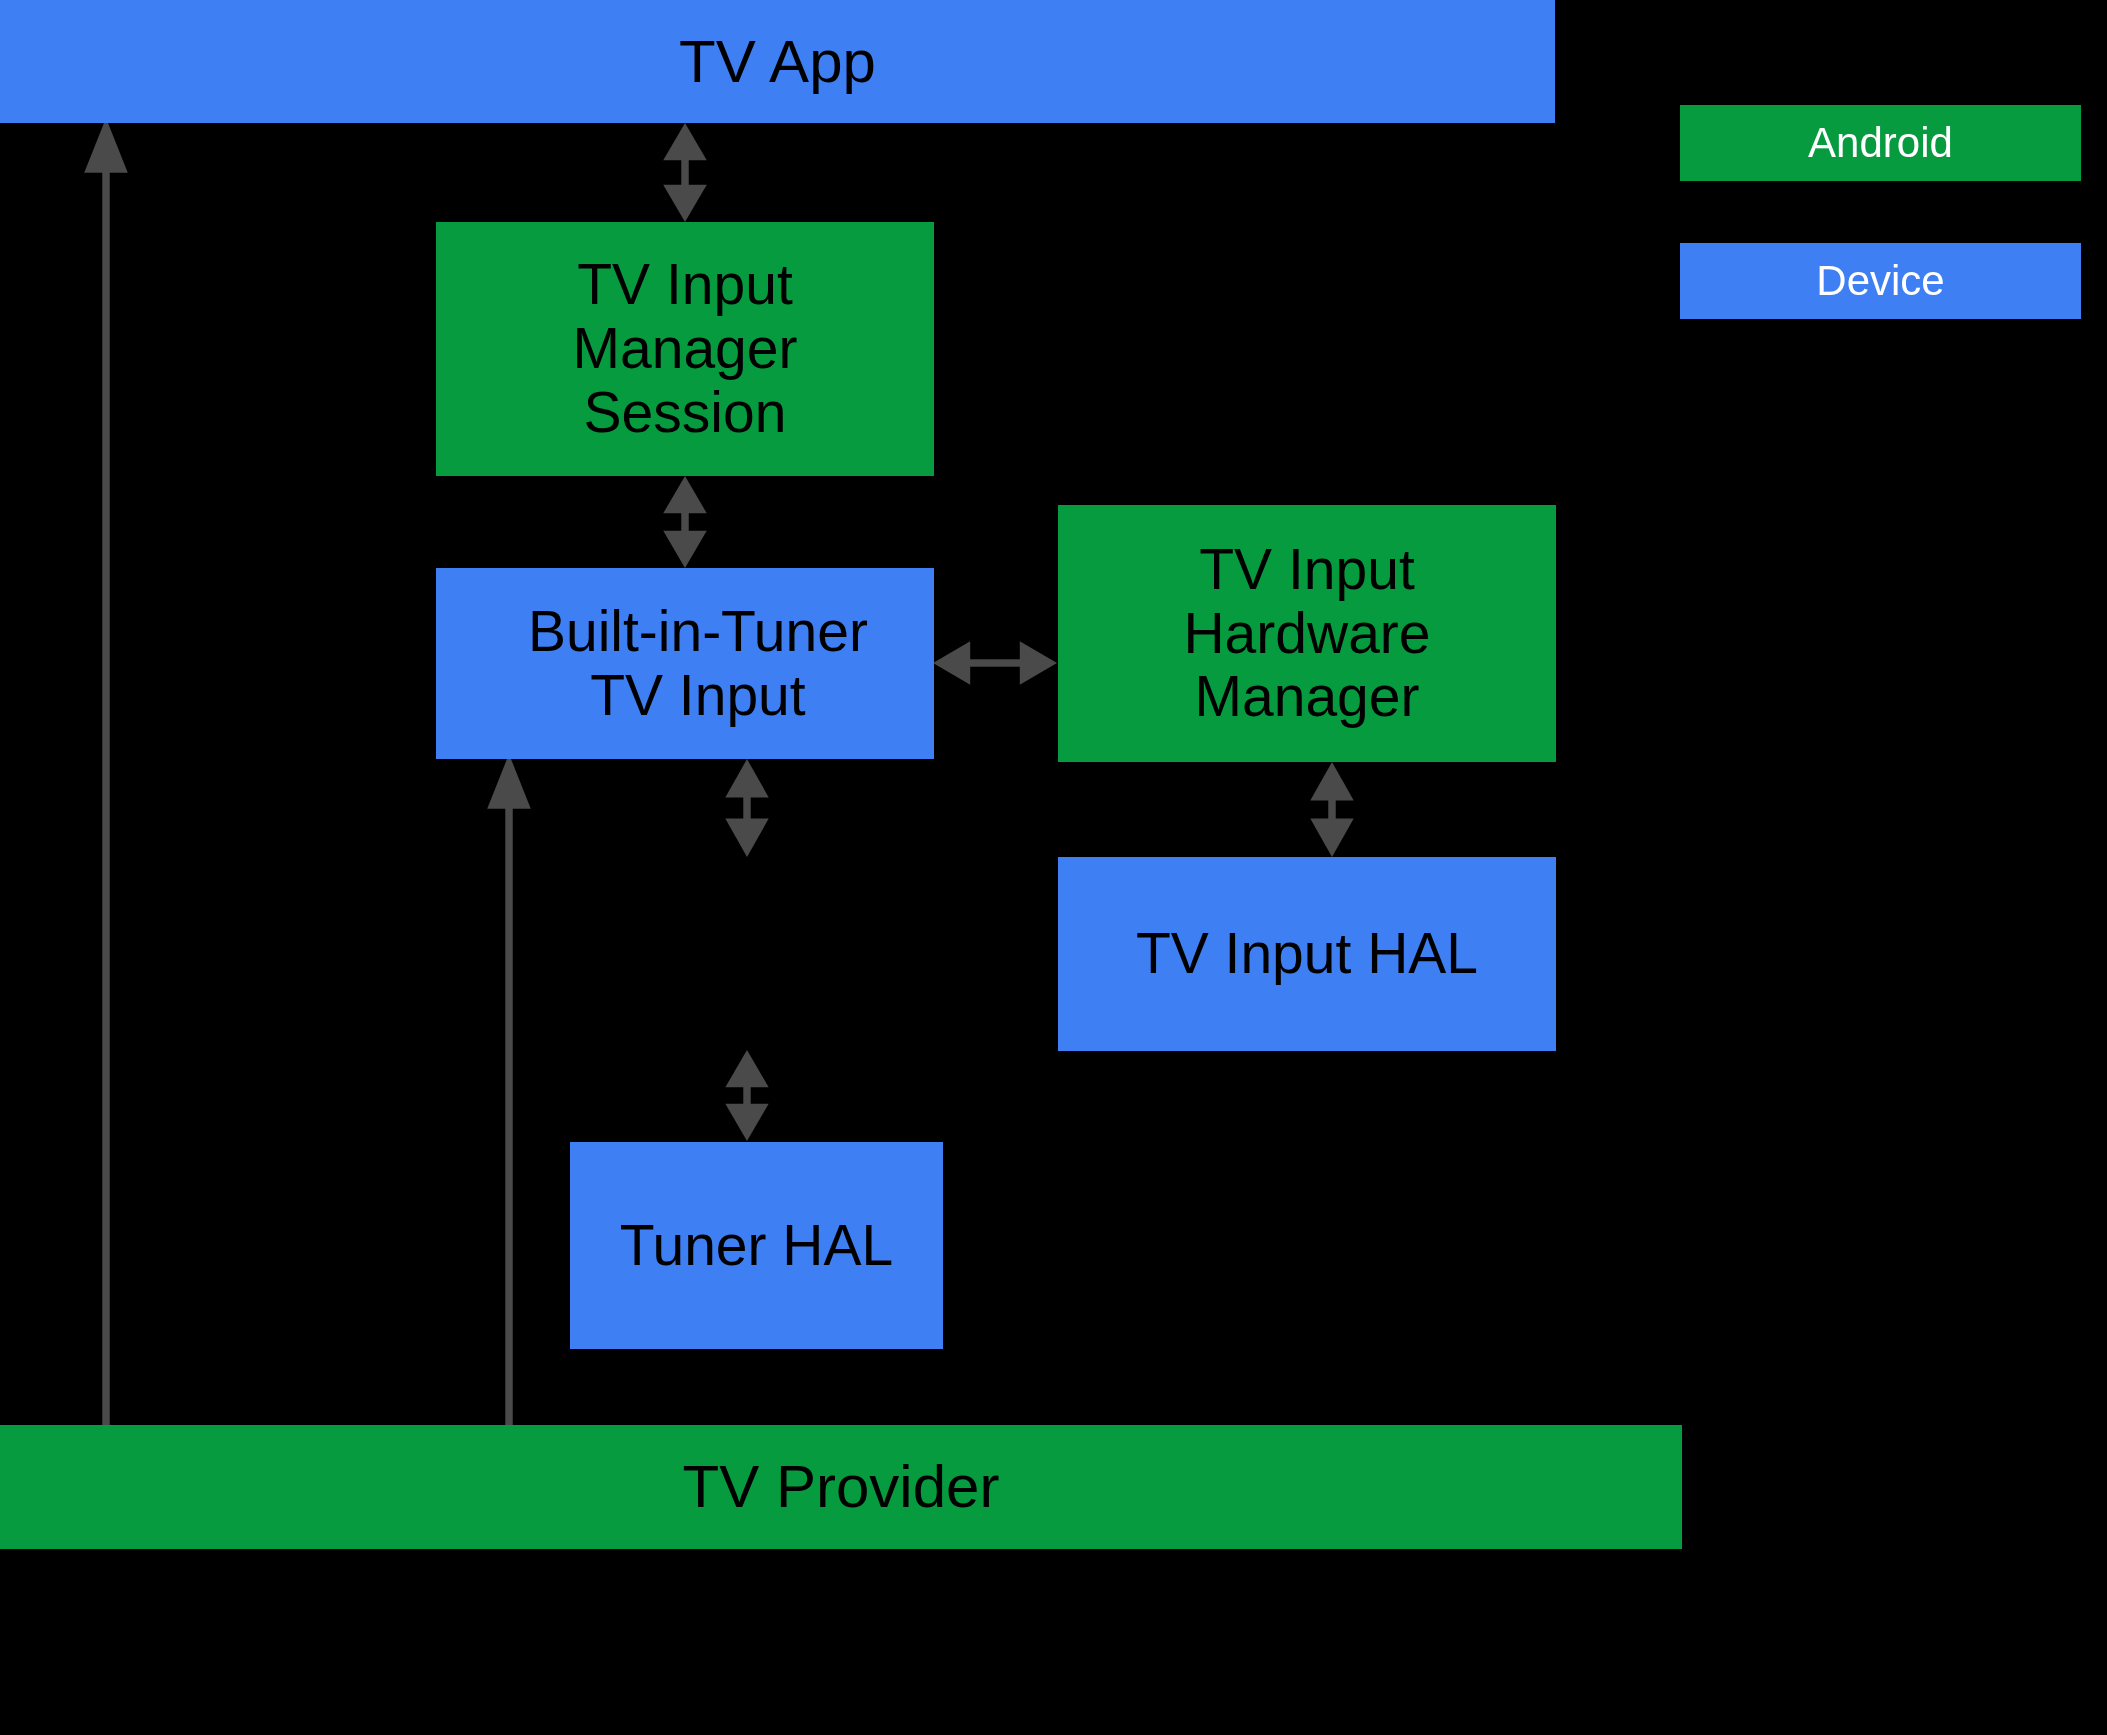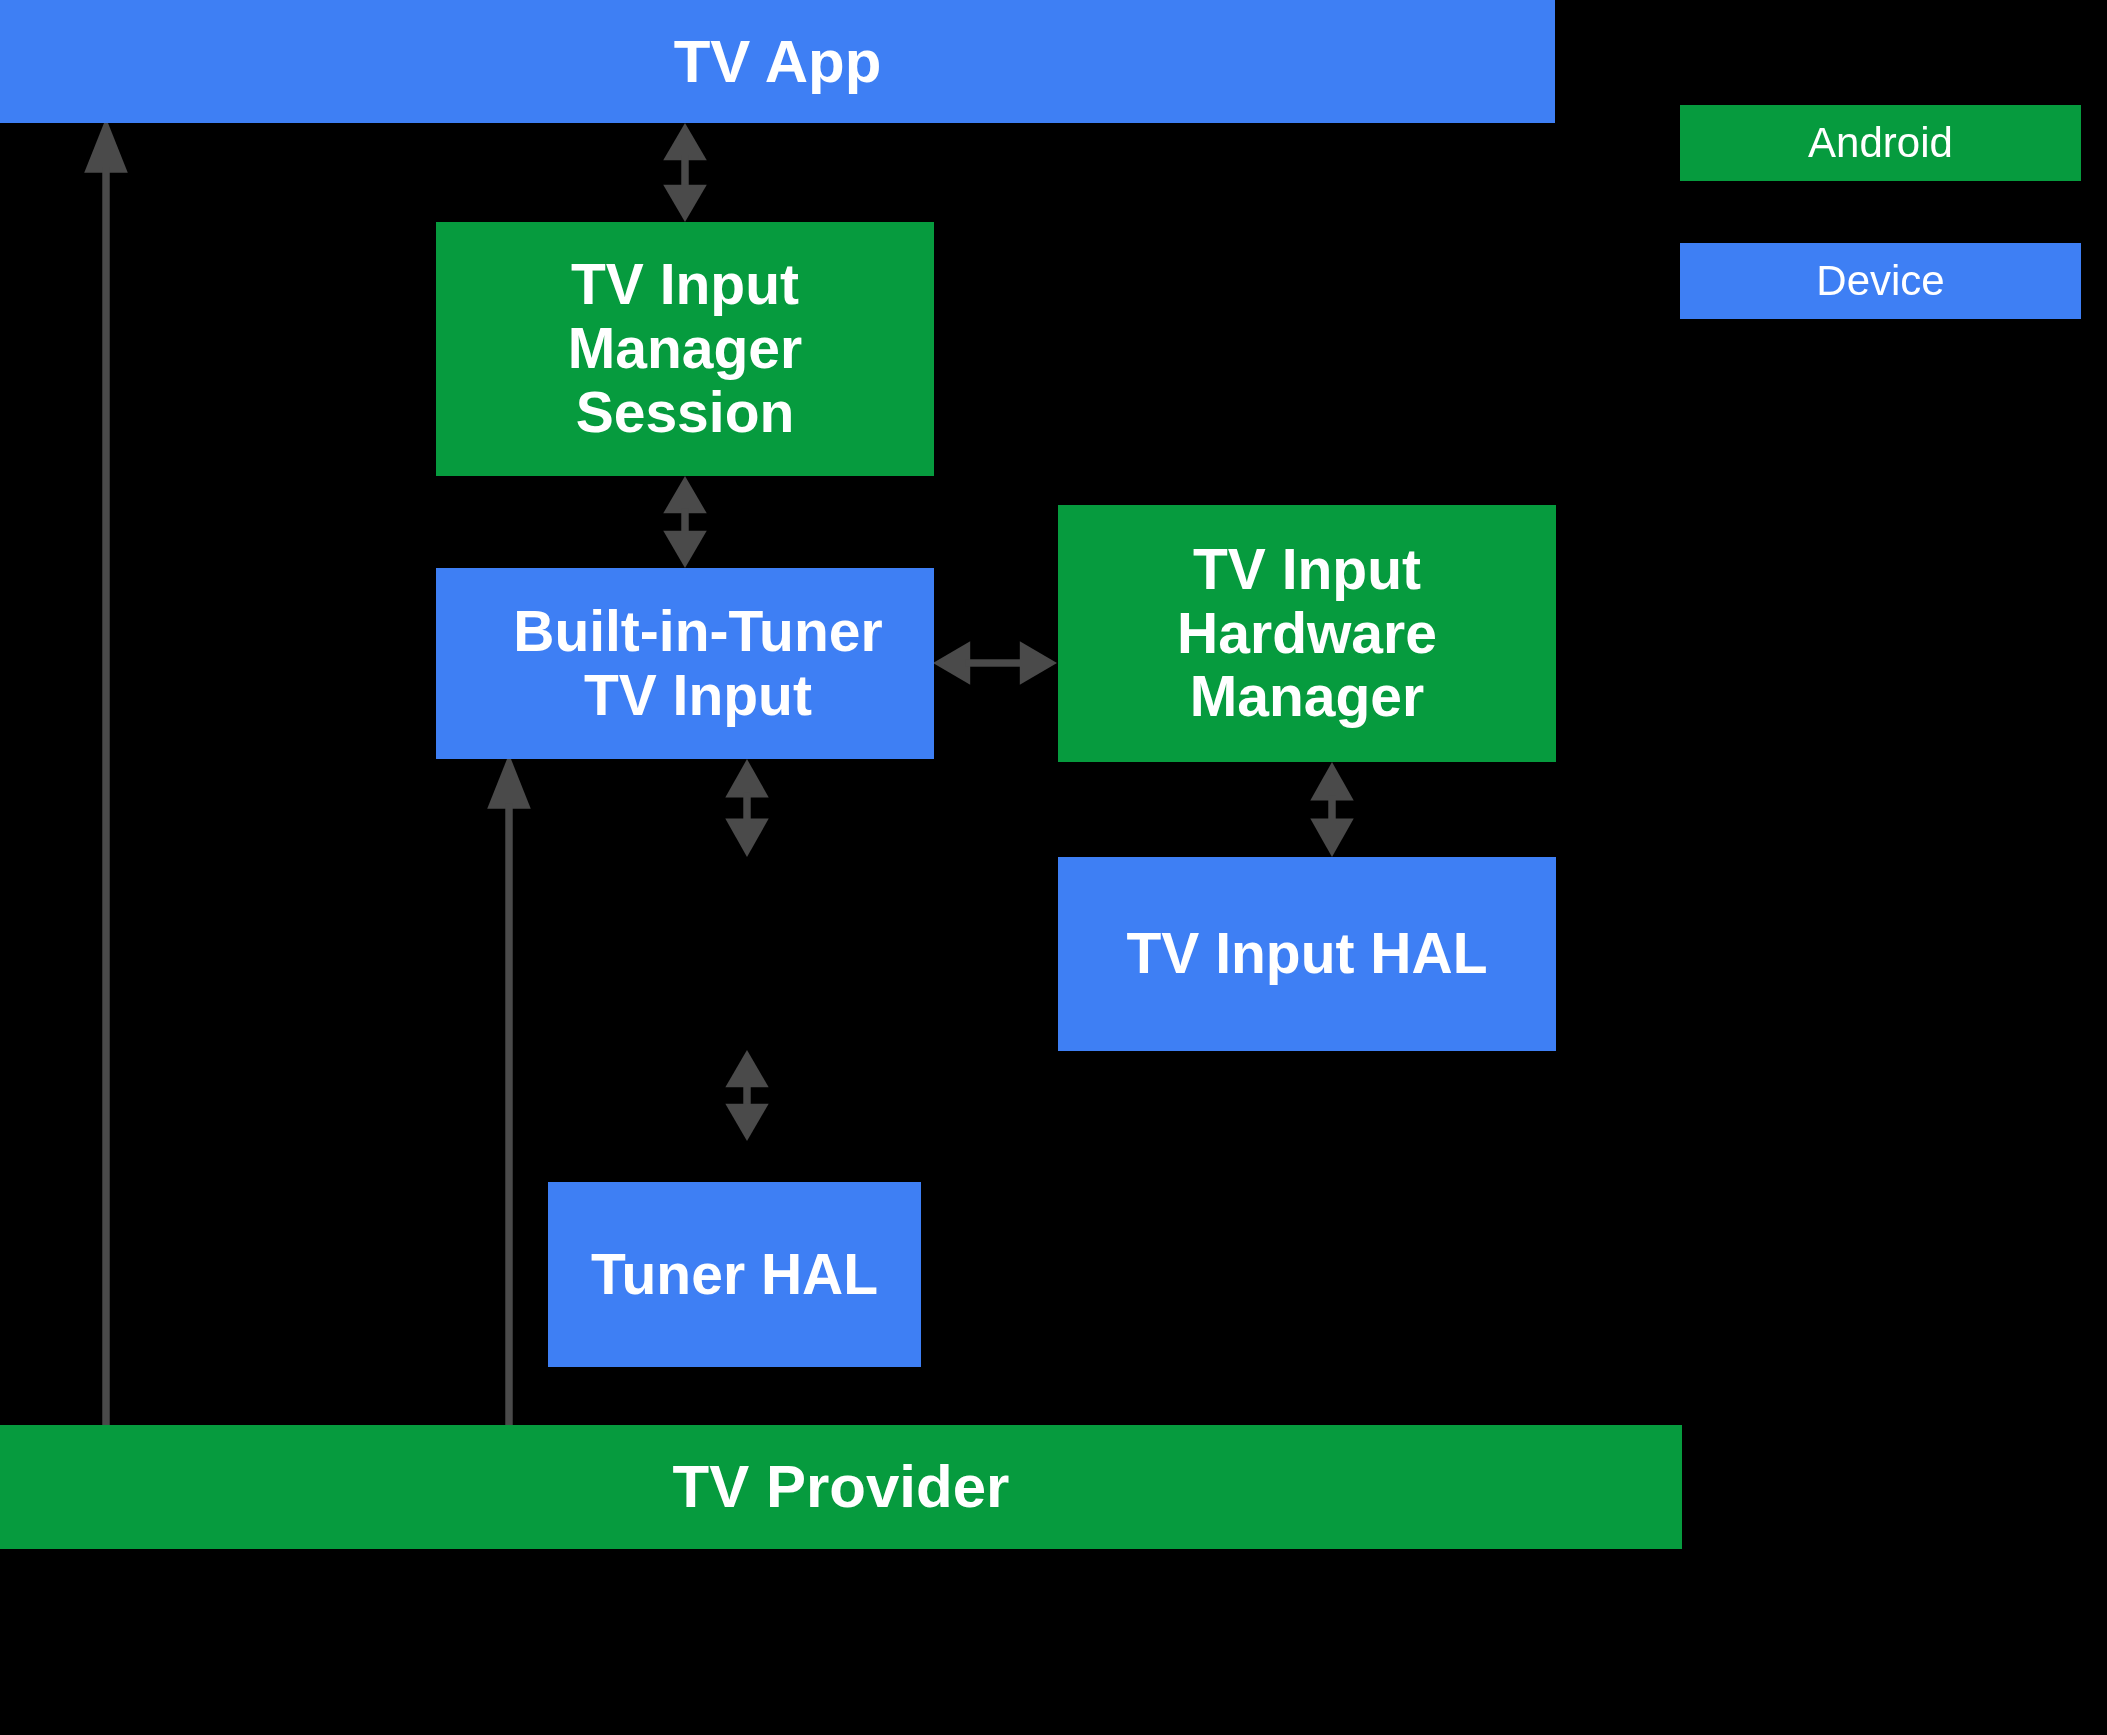--- a/index.html
+++ b/index.html
@@ -15,38 +15,38 @@
     background: #000000;
     overflow: hidden;
     font-family: "Liberation Sans", sans-serif;
   }
   .box {
     position: absolute;
     display: flex;
     align-items: center;
     justify-content: center;
     text-align: center;
-    color: #ffffff;
-    font-weight: bold;
+    color: #000000;
+    font-weight: normal;
     line-height: 1.12;
     box-sizing: border-box;
     padding: 2.5px 6.2px;
     white-space: pre-line;
   }
   .android { background: #069B3E; }
   .device  { background: #3E7FF4; }
 
   
   #box-tv-app             { left:0px;    top:0px;    width:1555px; height:123px;  font-size:60px; }
   #box-tim-session        { left:436px;  top:222px;  width:498px;  height:254px;  font-size:57px; }
   #box-built-in-tuner     { left:436px;  top:568px;  width:498px;  height:191px;  font-size:57px;padding-left:32px; }
   #box-tihm               { left:1058px; top:505px;  width:498px;  height:257px;  font-size:57px; }
   #box-tuner-framework    { left:560px;  top:857px; width:373px;  height:193px;  font-size:57px; }
   #box-tv-input-hal       { left:1058px; top:857px; width:498px;  height:194px;  font-size:57px; }
-  #box-tuner-hal          { left:548px;  top:1142px; width:373px;  height:185px;  font-size:57px;margin-top:40px; }
+  #box-tuner-hal          { left:570px;  top:1142px; width:373px;  height:207px;  font-size:57px; }
   #box-tv-provider        { left:0px;    top:1425px; width:1682px; height:124px;  font-size:60px; }
 
   
   #legend { position:absolute; left:1680px; top:105px; width:401px; }
   .legend-box {
     position: absolute;
     left: 0;
     width: 401px;
     height: 76px;
     display: flex;

